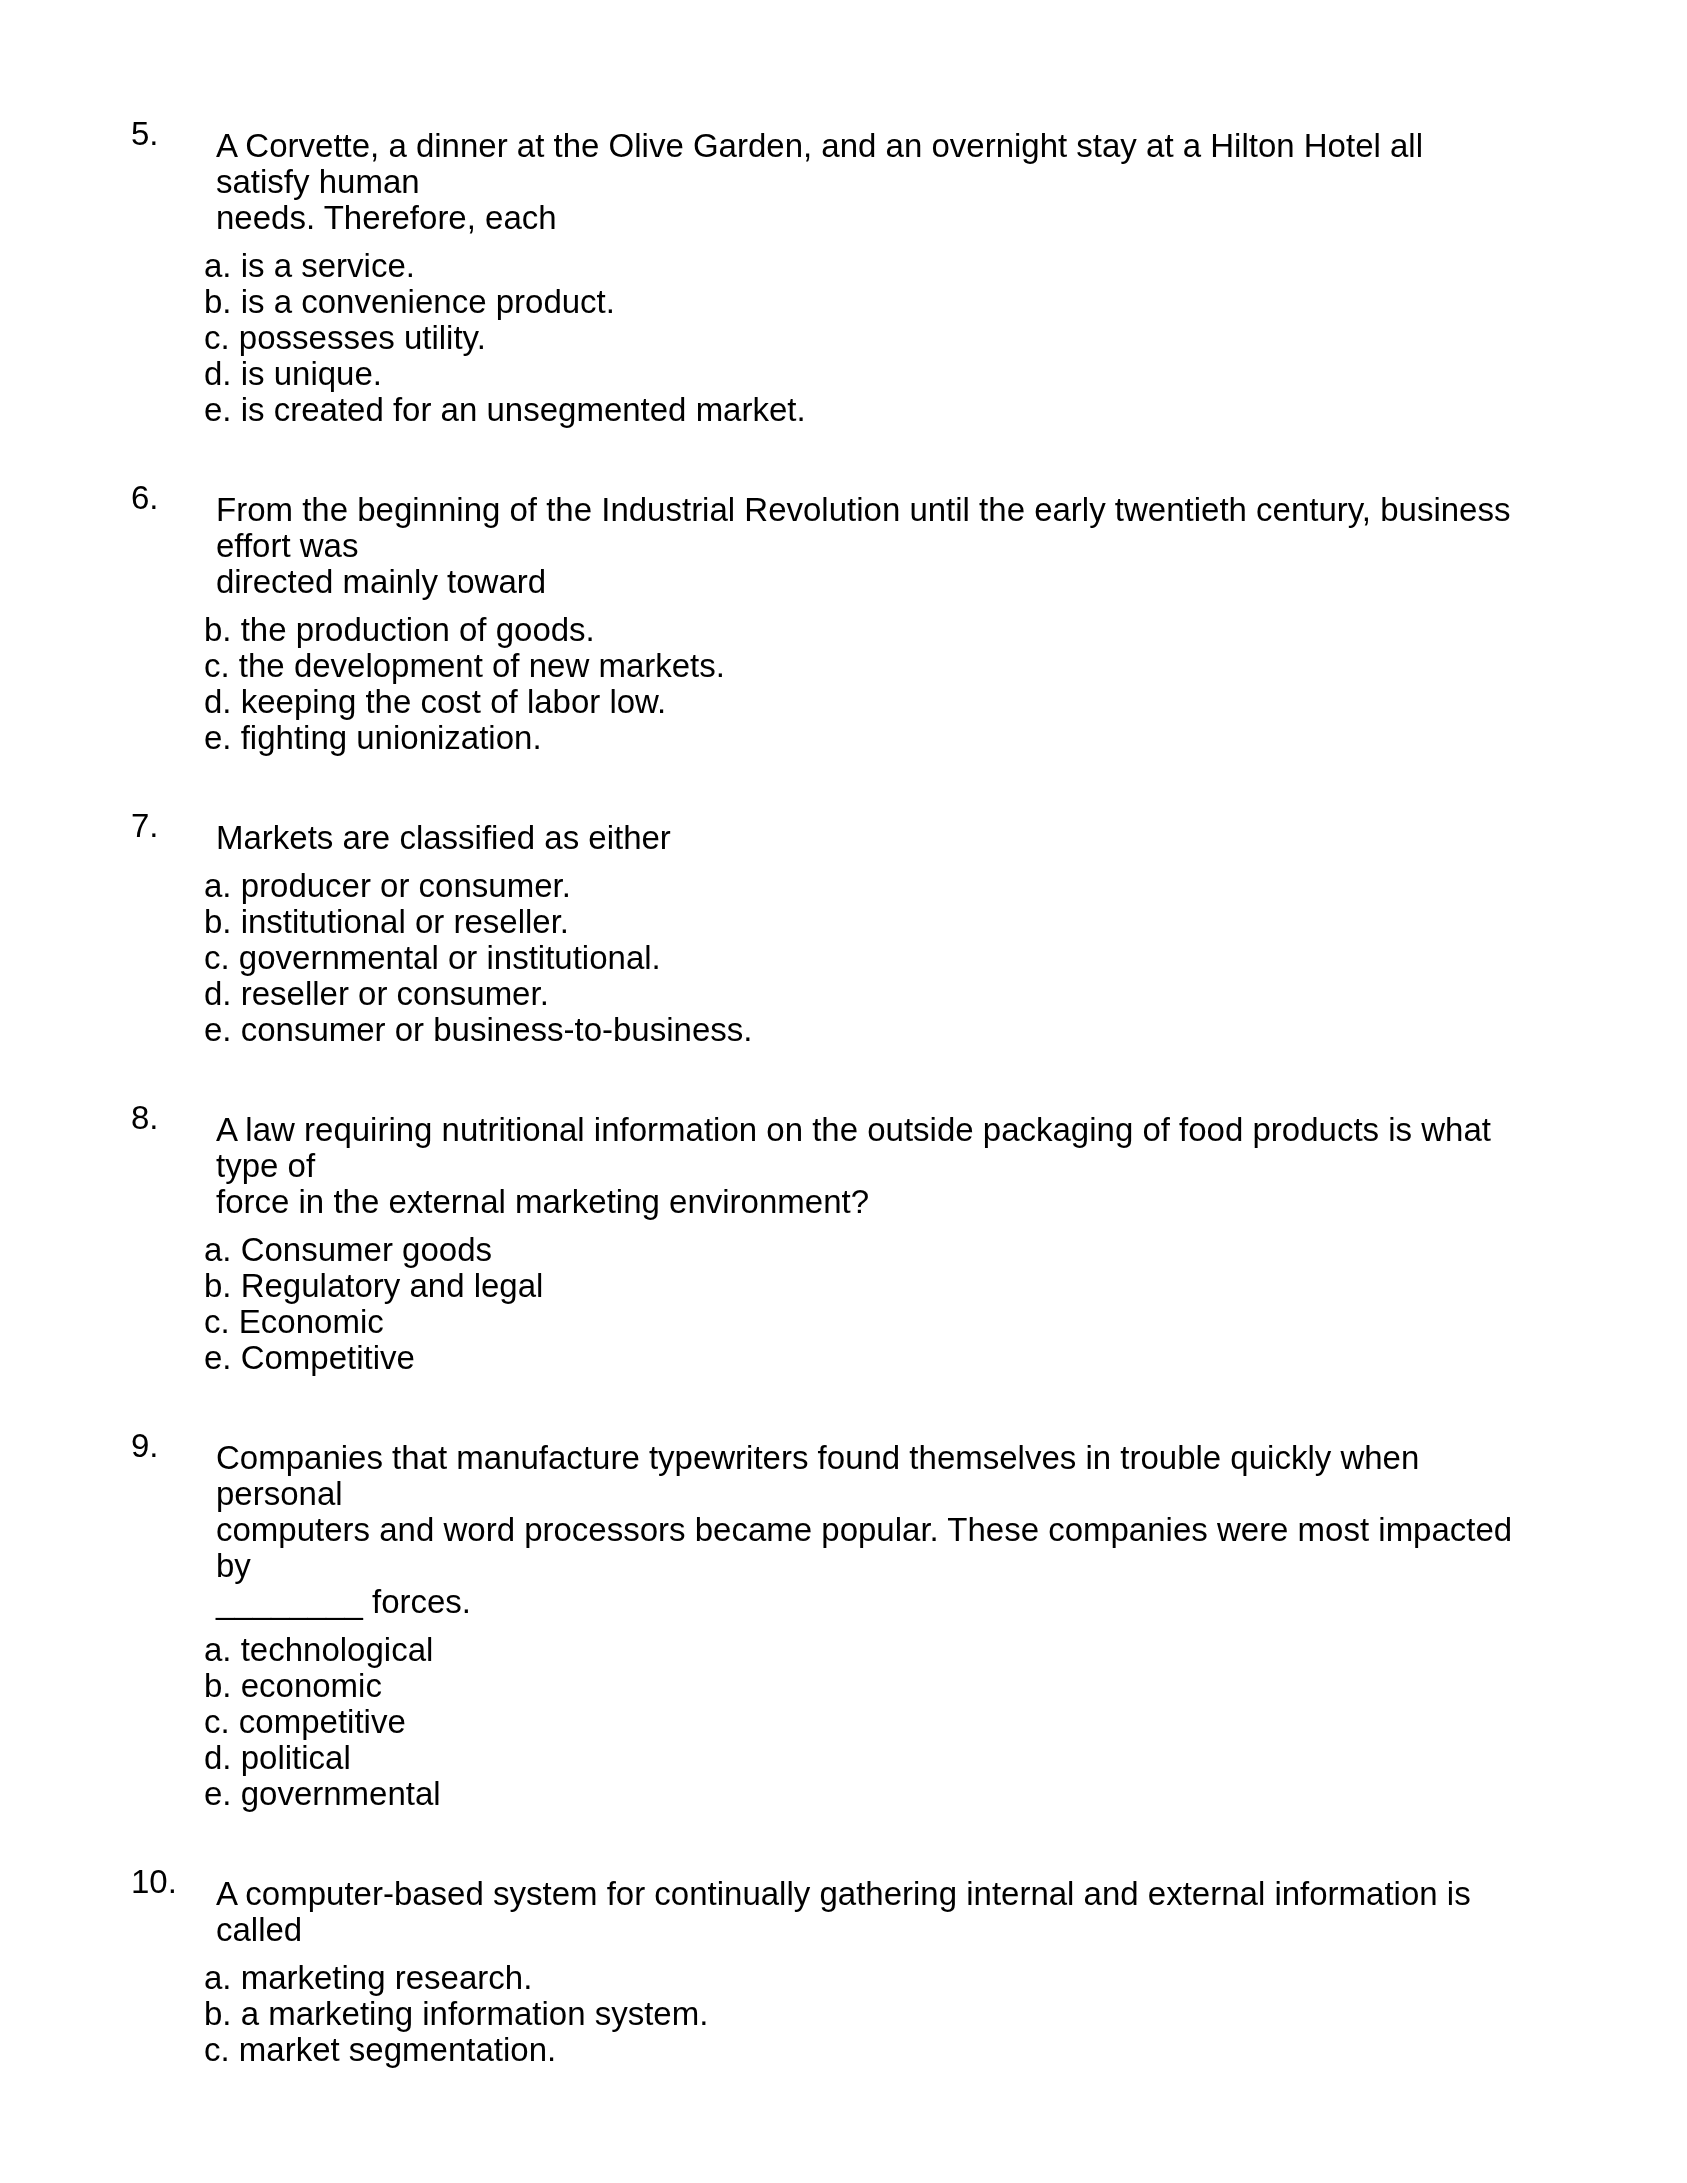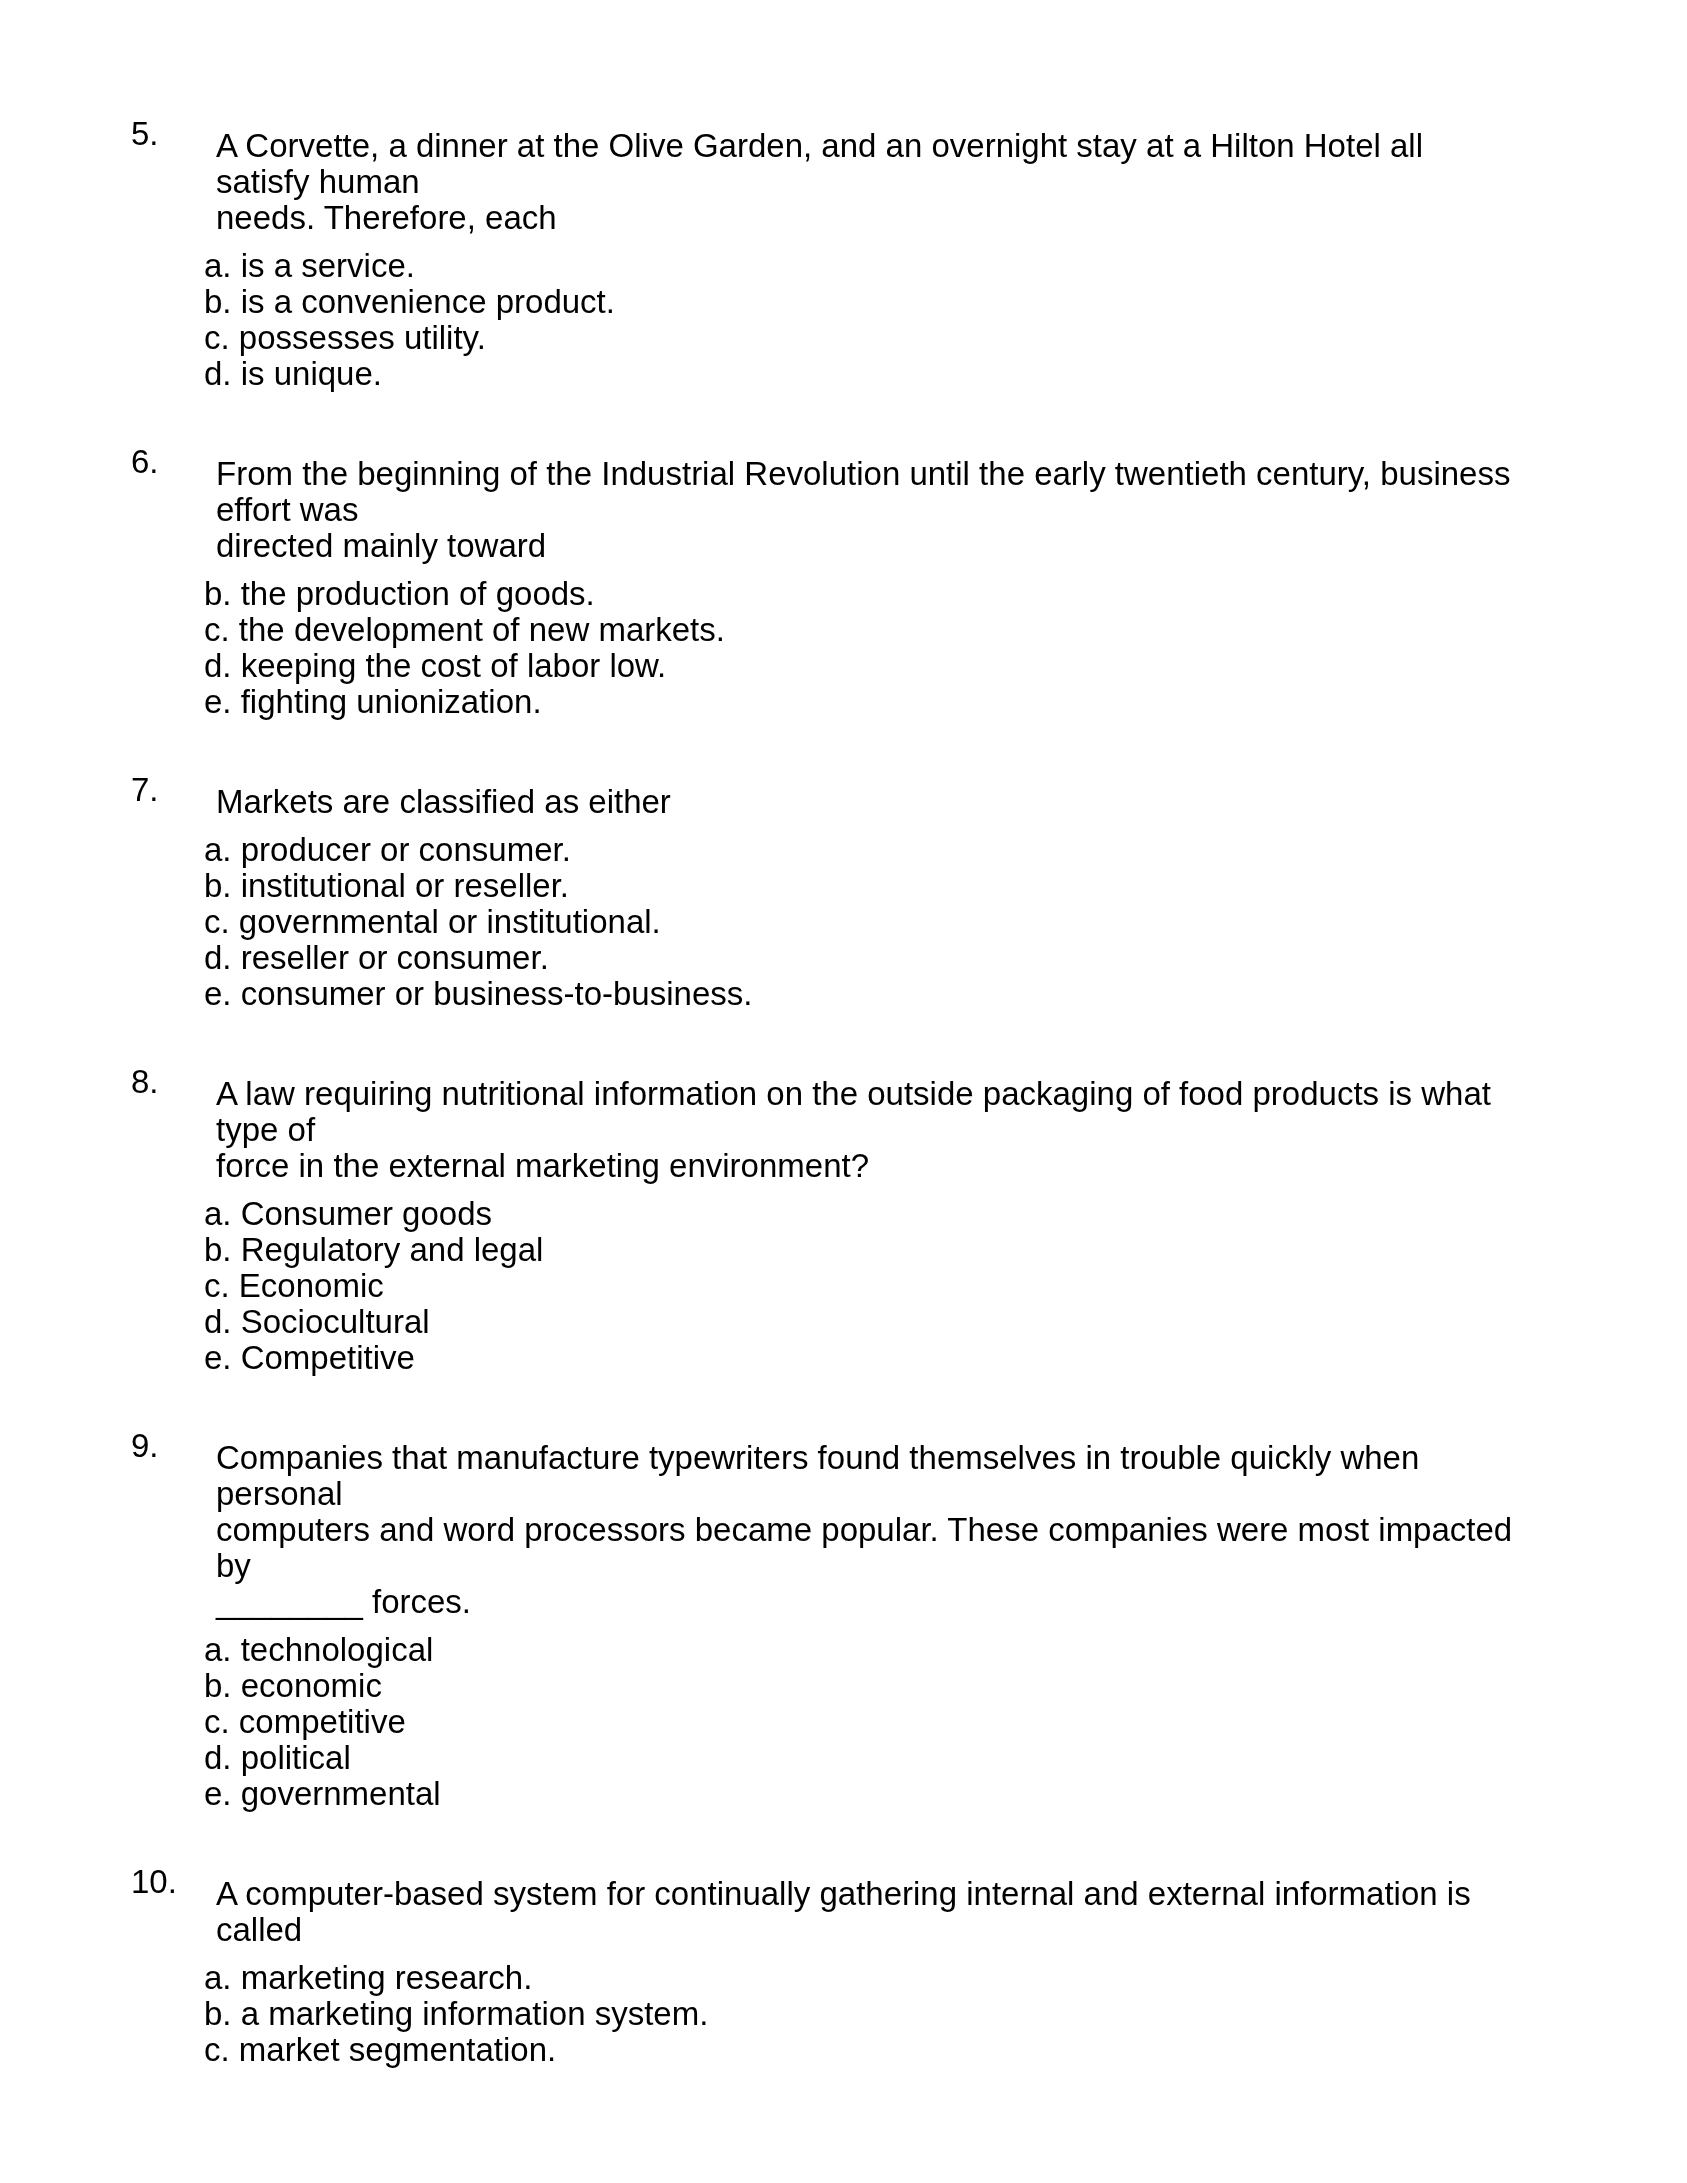--- a/index.html
+++ b/index.html
@@ -35,20 +35,21 @@
   <div class="question">
     <div class="q-num">5.</div>
     <div class="q-body">
       <p class="q-text">A Corvette, a dinner at the Olive Garden, and an overnight stay at a Hilton Hotel all satisfy human
 needs. Therefore, each</p>
       <div class="options">
         <div class="option">a. is a service.</div>
         <div class="option">b. is a convenience product.</div>
         <div class="option">c. possesses utility.</div>
         <div class="option">d. is unique.</div>
+        <div class="option">e. is created for an unsegmented market.</div>
       </div>
     </div>
   </div>
 
   <div class="question">
     <div class="q-num">6.</div>
     <div class="q-body">
       <p class="q-text">From the beginning of the Industrial Revolution until the early twentieth century, business effort was
 directed mainly toward</p>
       <div class="options">
@@ -76,21 +77,20 @@
 
   <div class="question">
     <div class="q-num">8.</div>
     <div class="q-body">
       <p class="q-text">A law requiring nutritional information on the outside packaging of food products is what type of
 force in the external marketing environment?</p>
       <div class="options">
         <div class="option">a. Consumer goods</div>
         <div class="option">b. Regulatory and legal</div>
         <div class="option">c. Economic</div>
-        <div class="option">d. Sociocultural</div>
         <div class="option">e. Competitive</div>
       </div>
     </div>
   </div>
 
   <div class="question">
     <div class="q-num">9.</div>
     <div class="q-body">
       <p class="q-text">Companies that manufacture typewriters found themselves in trouble quickly when personal
 computers and word processors became popular. These companies were most impacted by

